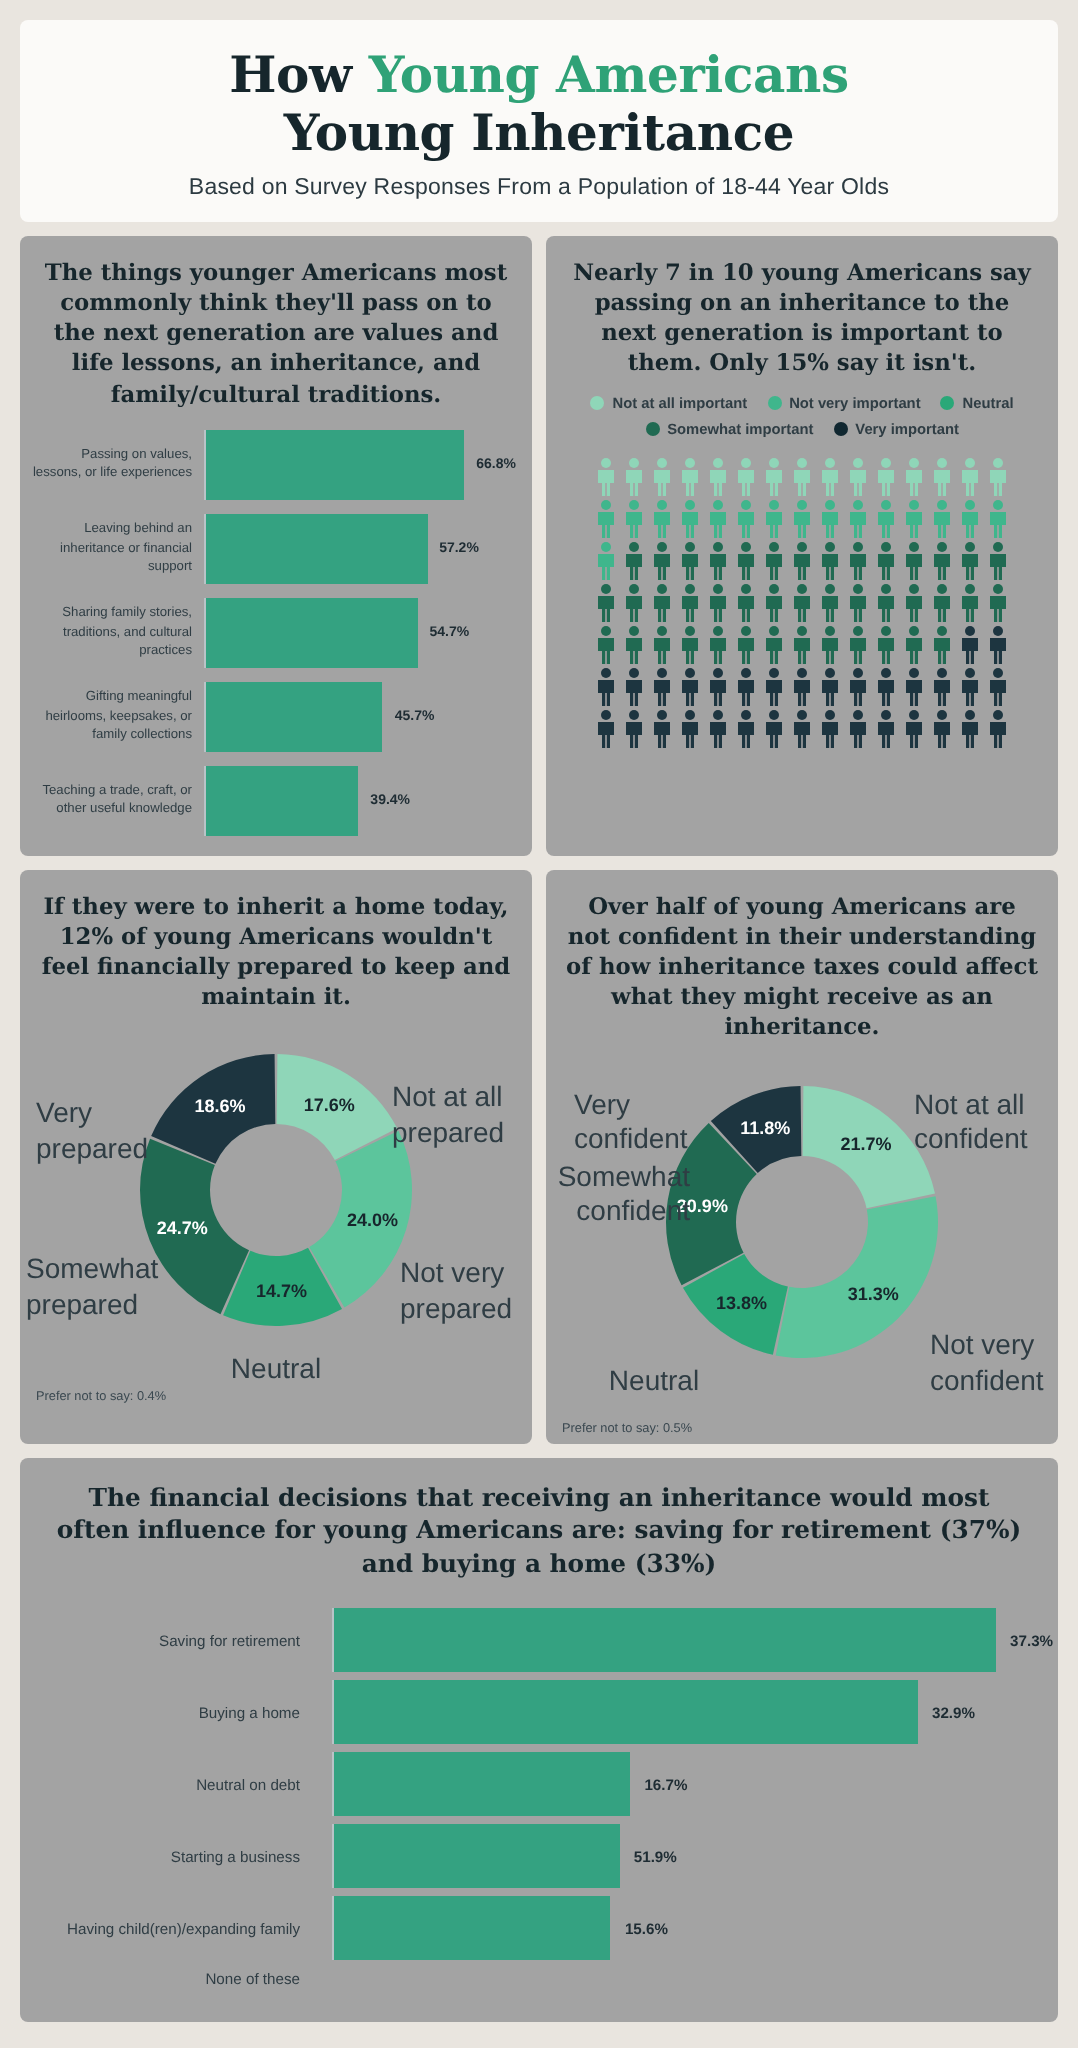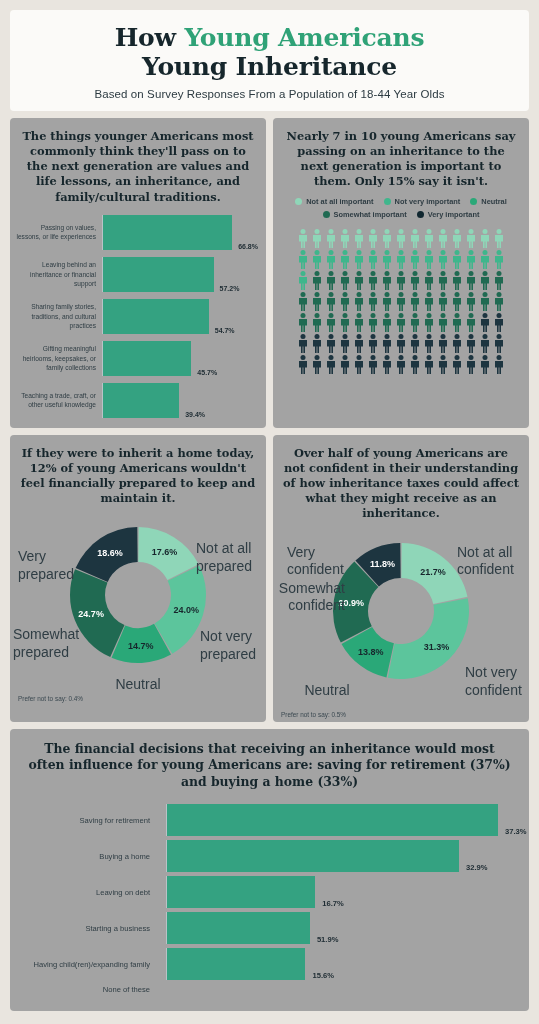--- a/index.html
+++ b/index.html
@@ -74,21 +74,21 @@
     flex: 0 0 86px;
     text-align: right;
     font-size: 6.6px;
     line-height: 1.45;
     color: #2f3d44;
     padding-right: 6px;
   }
   .bar-track {
     flex: 1 1 auto;
     display: flex;
-    align-items: flex-end;
+    align-items: center;
     border-left: 1.5px solid #b9c3c7;
     height: 100%;
   }
   .bar-fill {
     height: 35px;
     background: #34a281;
   }
   .bar-value {
     font-size: 7px;
     font-weight: bold;
@@ -747,21 +747,21 @@
           </div>
         </div>
         <div class="bar-row">
           <div class="bar-label">Buying a home</div>
           <div class="bar-track">
             <div class="bar-fill" style="background: rgb(52, 162, 129); width: 291.988px;"></div>
             <div class="bar-value">32.9%</div>
           </div>
         </div>
         <div class="bar-row">
-          <div class="bar-label">Leaving on debt</div>
+          <div class="bar-label">Neutral on debt</div>
           <div class="bar-track">
             <div class="bar-fill" style="background: rgb(52, 162, 129); width: 148.213px;"></div>
             <div class="bar-value">16.7%</div>
           </div>
         </div>
         <div class="bar-row">
           <div class="bar-label">Starting a business</div>
           <div class="bar-track">
             <div class="bar-fill" style="background: rgb(52, 162, 129); width: 142.887px;"></div>
             <div class="bar-value">51.9%</div>

